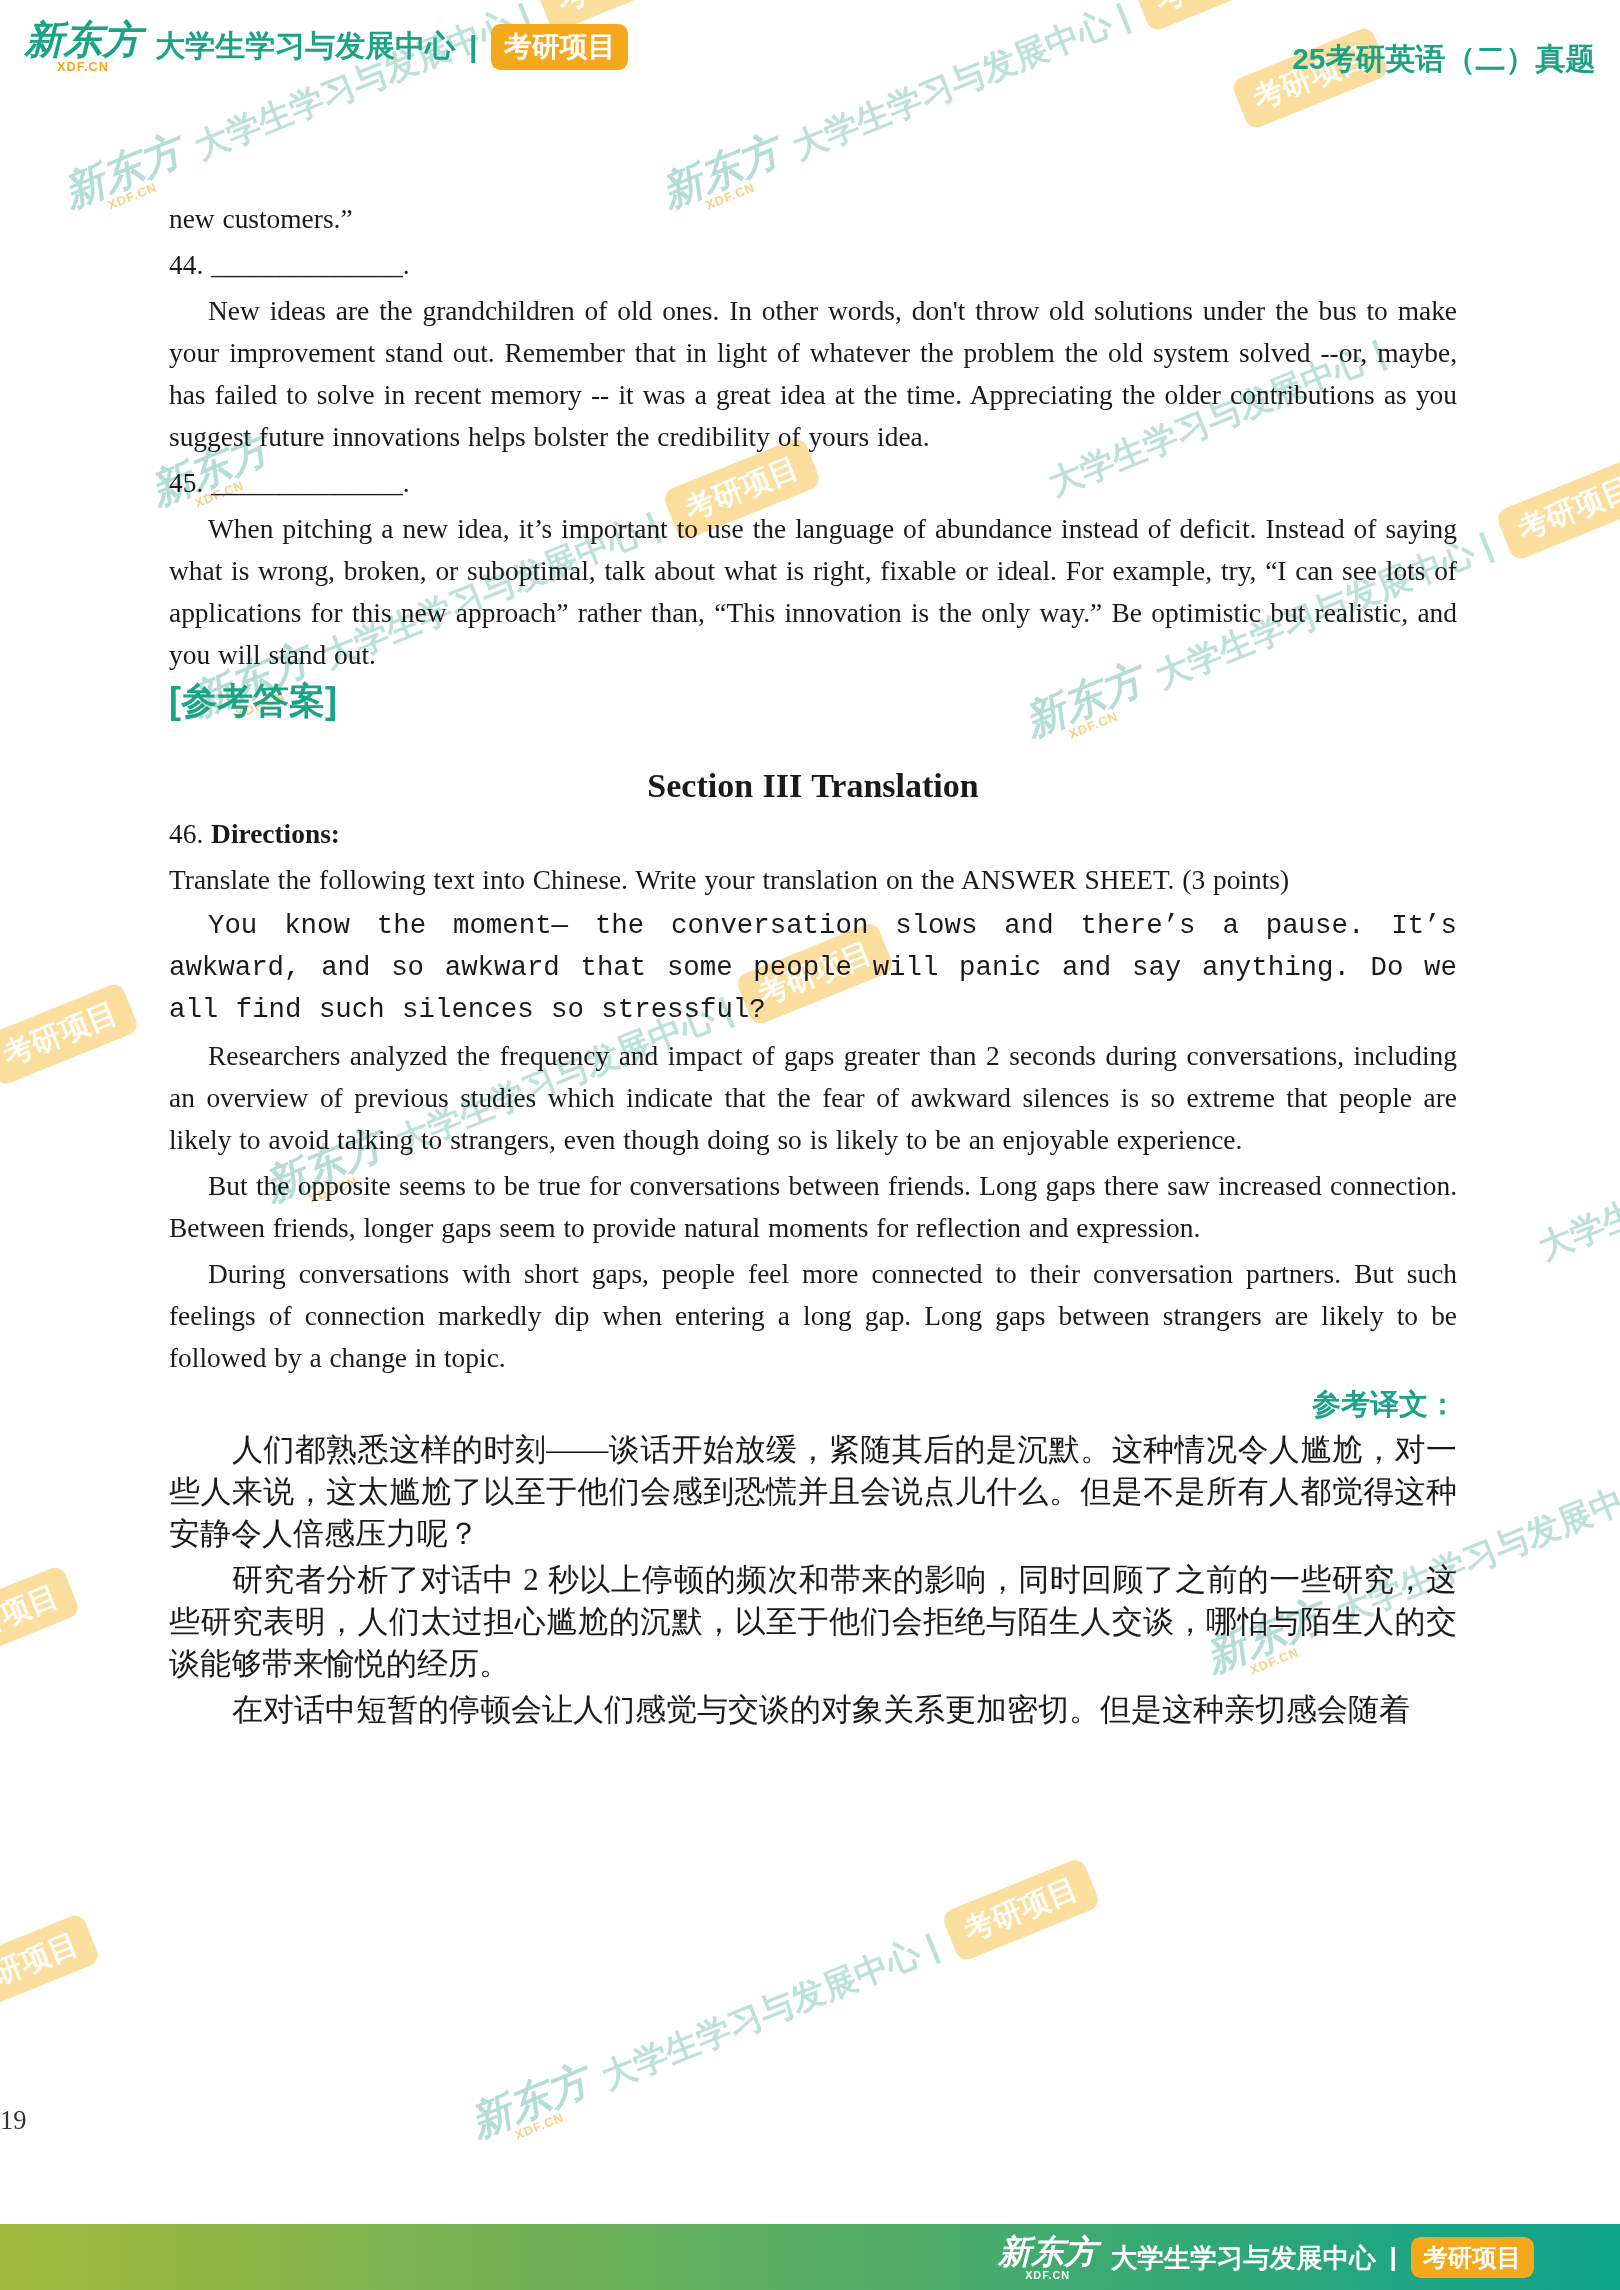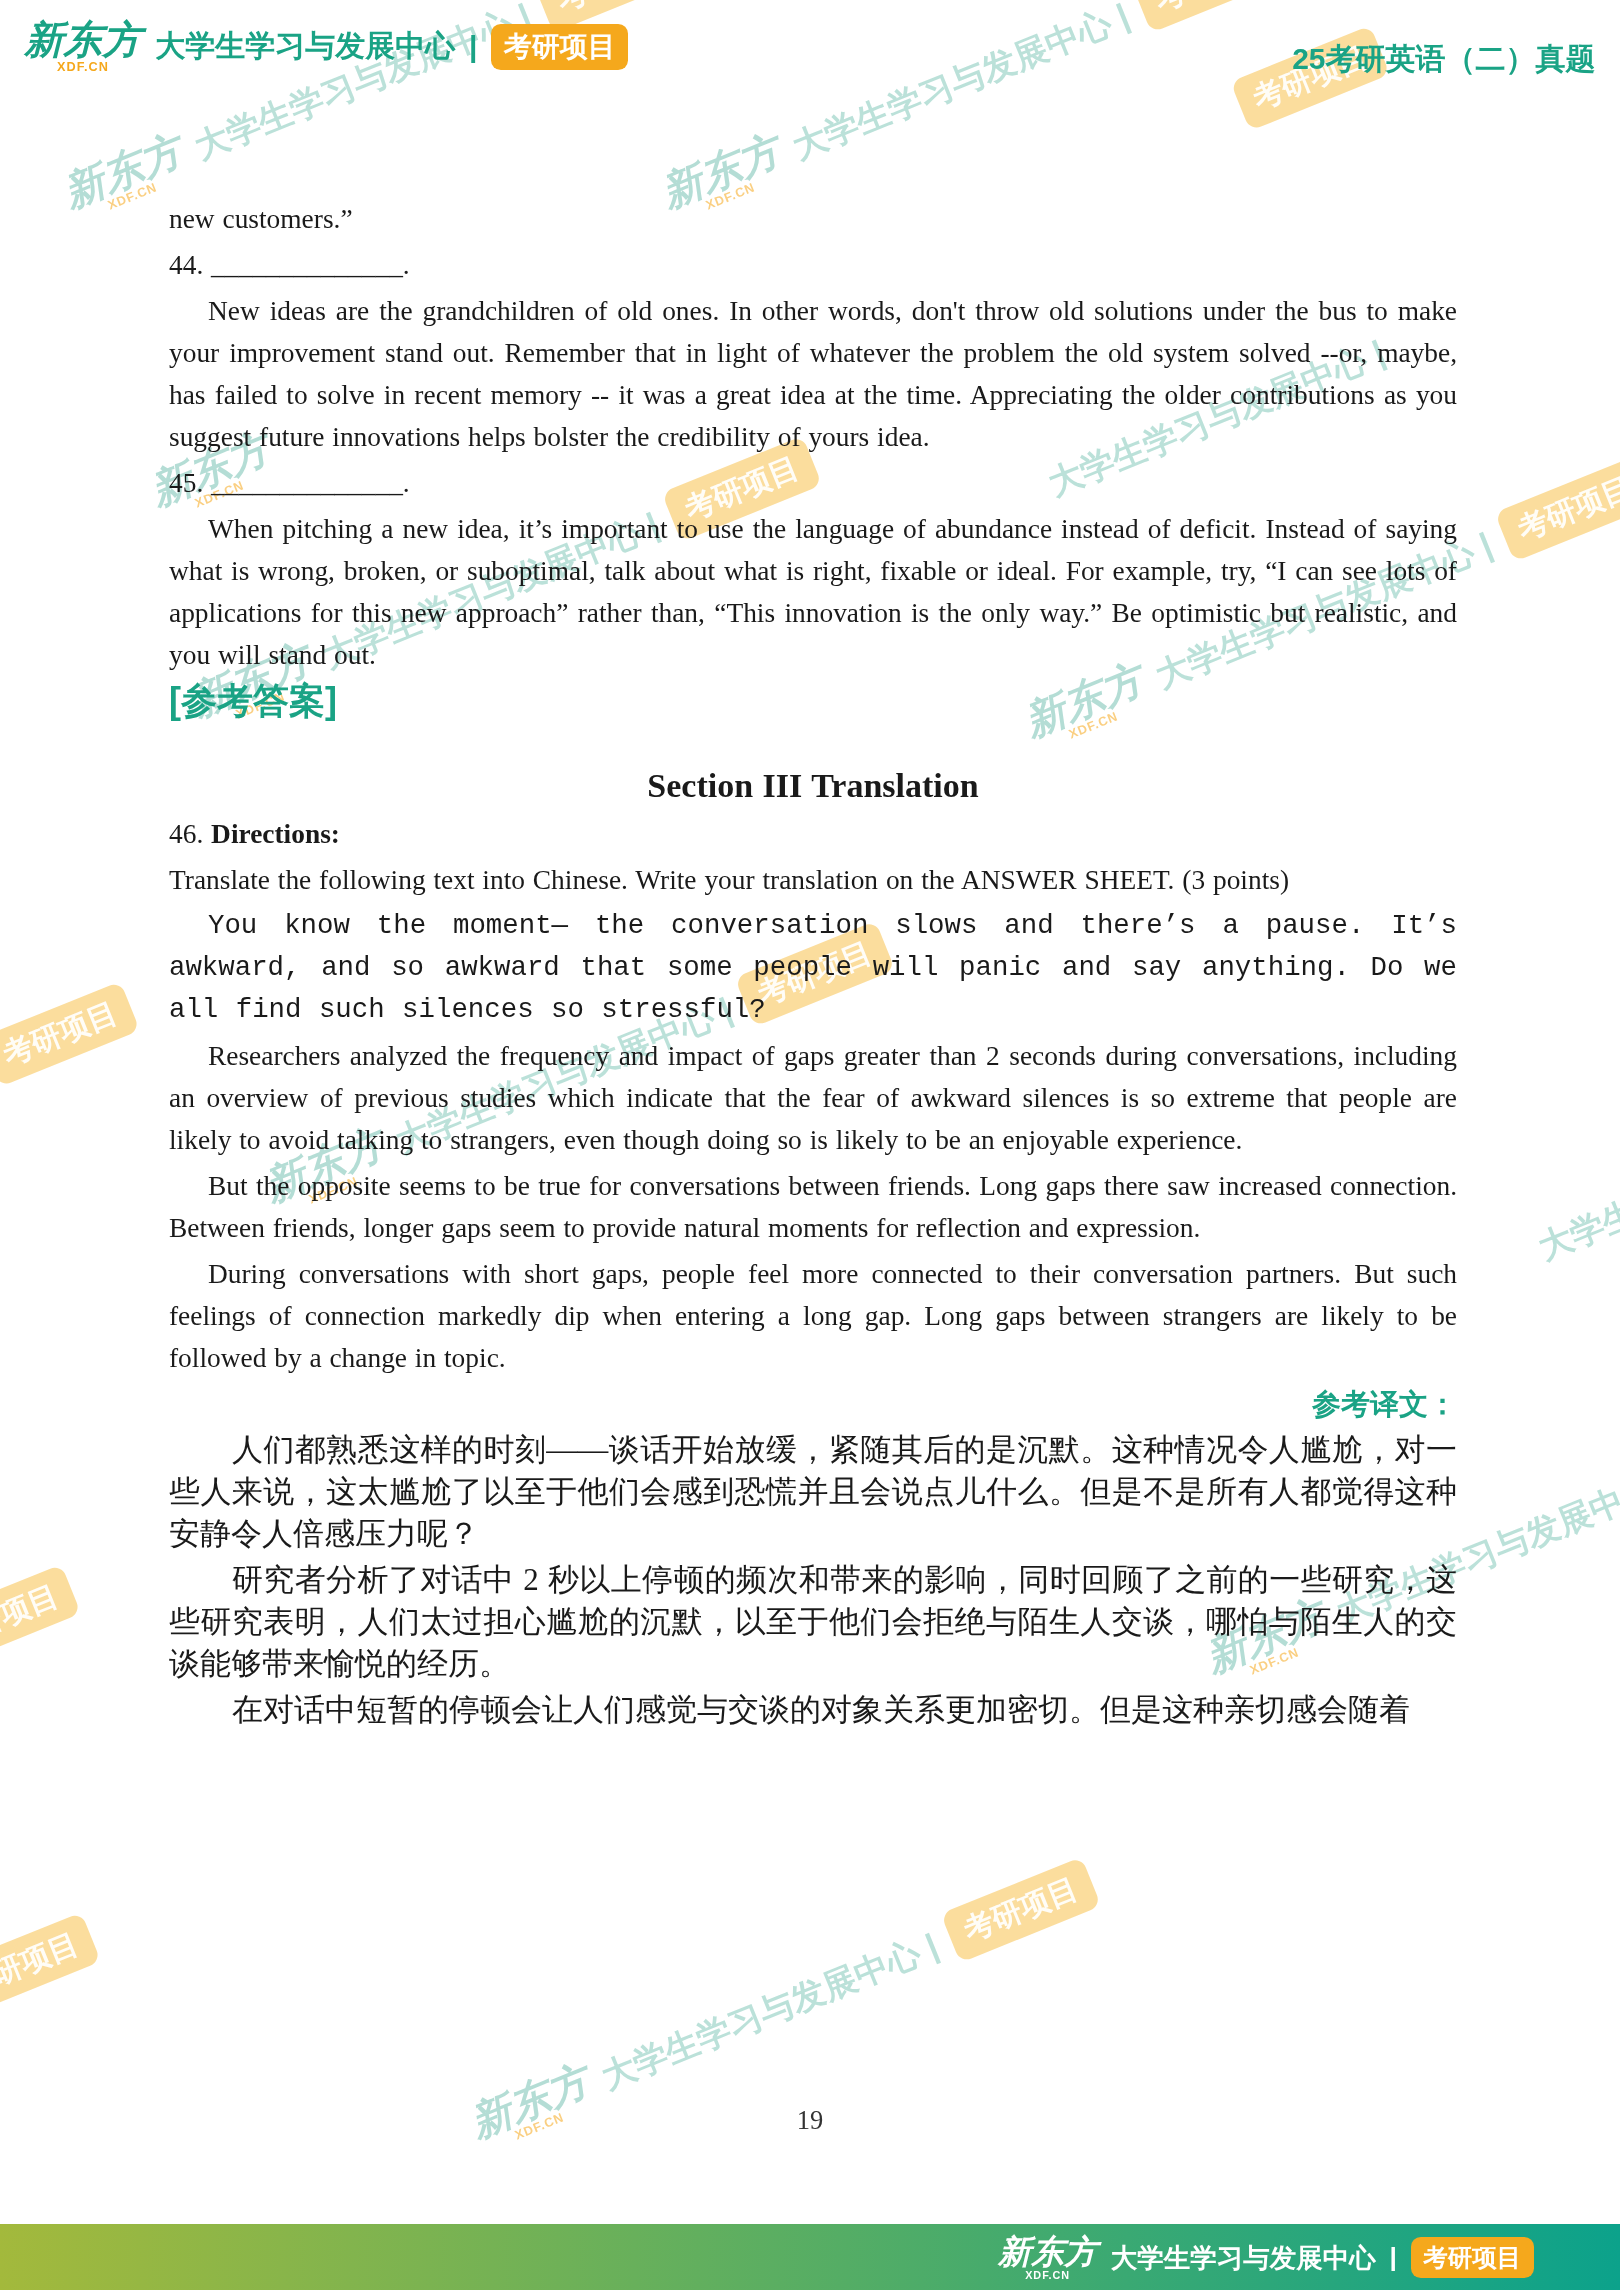--- a/index.html
+++ b/index.html
@@ -108,21 +108,20 @@
     color:var(--brand-green);
     font-family:"Liberation Sans","DejaVu Sans",sans-serif;
     text-align:right;
   }
   .cn{font-size:31px;}
   .cn-indent{text-indent:63px;}
 
   .page-number{
     position:absolute;z-index:1;
     top:2105px;left:0;width:100%;
-    text-align:center;
     font-size:26.5px;color:#333;
   }
 
   
   .footer{
     position:absolute;z-index:2;
     left:0;bottom:0;width:1620px;height:67px;
     background:linear-gradient(90deg,var(--footer-grad-left),var(--footer-grad-right));
     display:flex;align-items:center;justify-content:flex-end;
     gap:13.7px;padding-right:86px;

